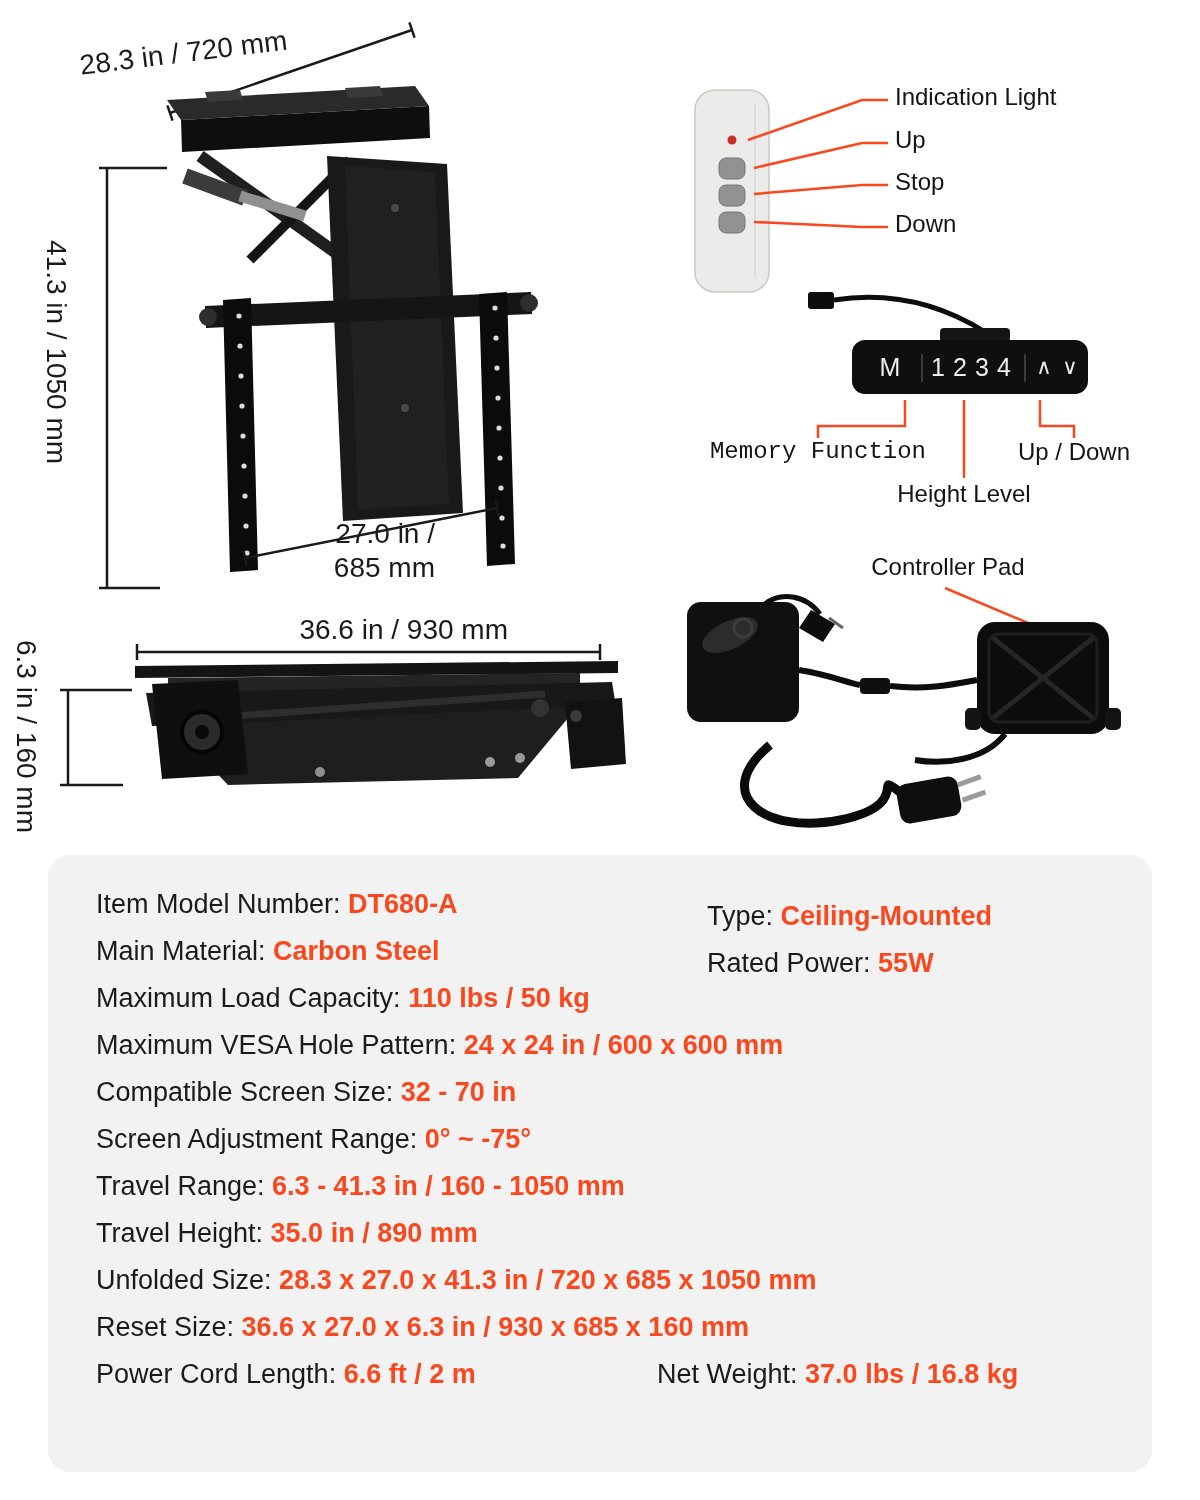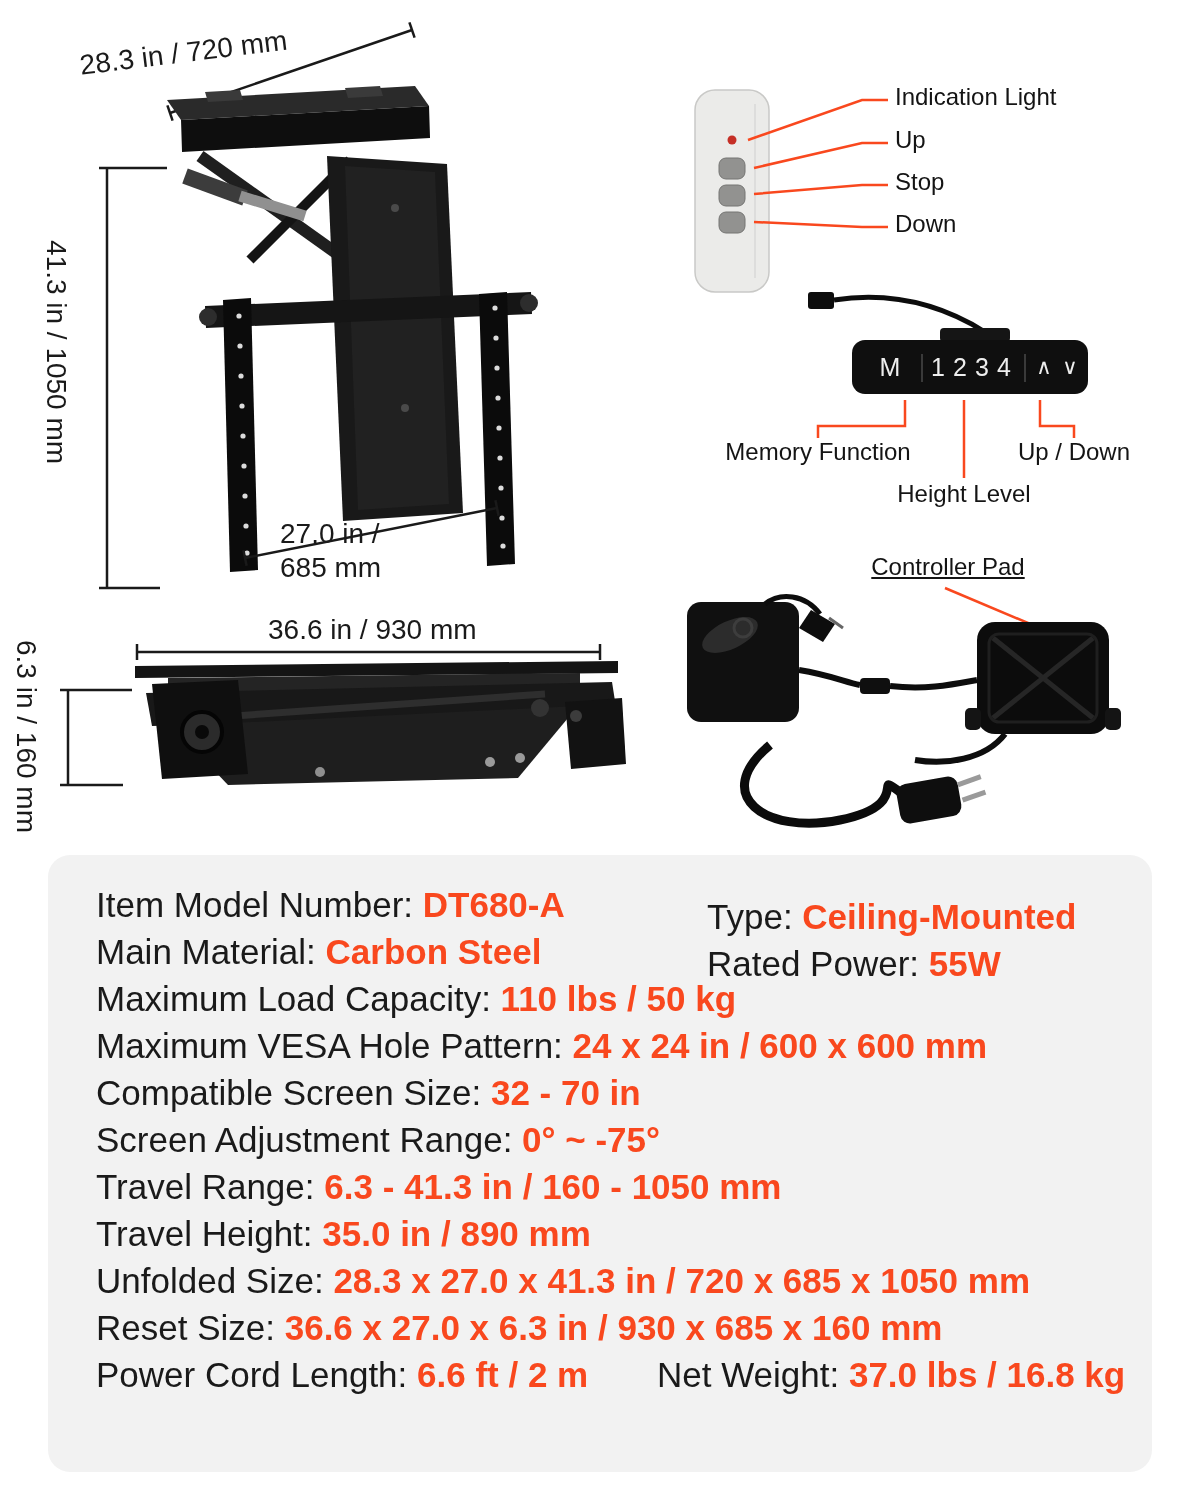--- a/index.html
+++ b/index.html
@@ -6,34 +6,34 @@
   html,body { width:1200px; height:1500px; }
   body {
     position:relative;
     background:#ffffff;
     font-family:"Liberation Sans","DejaVu Sans",sans-serif;
     color:#1a1a1a;
     overflow:hidden;
   }
   .abs { position:absolute; }
   .dim { font-size:28px; color:#1a1a1a; white-space:nowrap; }
-  .dim-center { text-align:left; }
+  .dim-center { text-align:right; }
   .vert { writing-mode:vertical-rl; }
   .callout { font-size:24px; color:#141414; white-space:nowrap; }
   .callout-center { text-align:center; }
   svg { display:block; }
 
   .spec-card {
     position:absolute; left:48px; top:855px;
     width:1104px; height:617px;
     background:#f2f2f2;
     border-radius:22px;
     padding:26px 0 0 48px;
   }
-  .spec-row { position:relative; height:47px; line-height:47px; font-size:35px; white-space:nowrap; }
+  .spec-row { position:relative; height:47px; line-height:47px; font-size:27px; white-space:nowrap; }
   .spec-col2  { position:absolute; left:611px; top:12px; }
   .spec-col2b { position:absolute; left:524px; top:0;margin-left:37px; }
   .spec-label { color:#1a1a1a; }
   .spec-value { font-weight:bold; color:#f9481e; }
 </style>
 </head>
 <body>
 
 <svg class="abs" style="left:55px; top:8px;" width="560" height="600" viewBox="0 0 560 600">
 
@@ -185,25 +185,25 @@
 </svg>
 
 <svg class="abs" style="left:695px; top:396px;" width="460" height="110" viewBox="0 0 460 110">
   <g fill="none" stroke="#f9481e" stroke-width="2.5">
     <path d="M 210,4 L 210,30 L 123,30 L 123,42" stroke="#f9481e"></path>
     <path d="M 269,4 L 269,82" stroke="#f9481e"></path>
     <path d="M 345,4 L 345,30 L 379,30 L 379,42" stroke="#f9481e"></path>
   </g>
 </svg>
 
-<div class="abs callout callout-center" style="left:698px; top:438px; width:240px;">Memory Function</div>
+<div class="abs callout callout-center" style="left:698px; top:438px; width:240px;font-family:Liberation Mono, monospace;">Memory Function</div>
 <div class="abs callout callout-center" style="left:994px; top:438px; width:160px;">Up / Down</div>
 <div class="abs callout callout-center" style="left:874px; top:480px; width:180px;">Height Level</div>
 
-<div class="abs callout callout-center" style="left:848px; top:553px; width:200px;text-decoration:underline;">Controller Pad</div>
+<div class="abs callout callout-center" style="left:848px; top:553px; width:200px;">Controller Pad</div>
 
 <svg class="abs" style="left:925px; top:582px;" width="130" height="55" viewBox="0 0 130 55">
   <path d="M 20,6 L 110,44" fill="none" stroke="#f9481e" stroke-width="2.5"></path>
 </svg>
 
 <svg class="abs" style="left:615px; top:590px;" width="535" height="255" viewBox="0 0 535 255">
 
   <rect x="72" y="12" width="112" height="120" rx="14" fill="#101010"></rect>
   <ellipse cx="115" cy="45" rx="30" ry="14" fill="#2c2c2c" transform="rotate(-25 115 45)"></ellipse>
   <circle cx="128" cy="38" r="9" fill="none" stroke="#3d3d3d" stroke-width="3"></circle>

